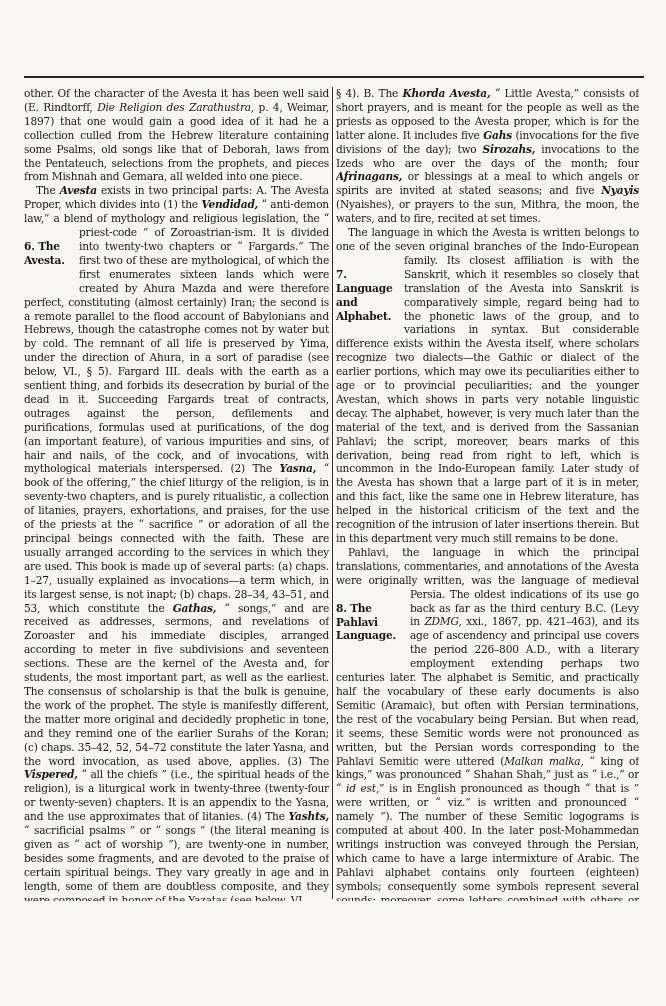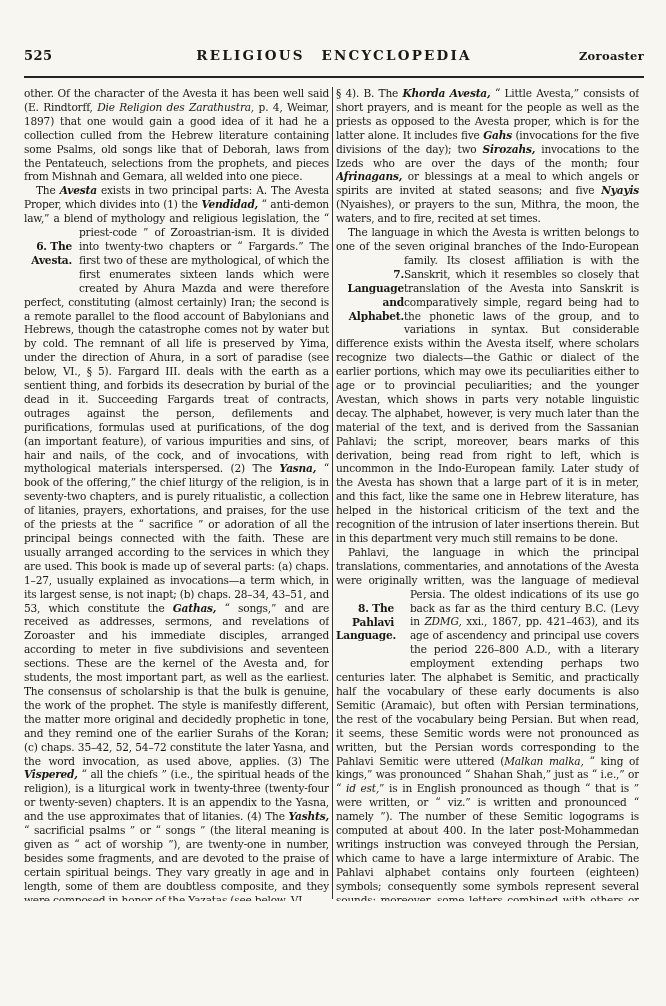--- a/index.html
+++ b/index.html
@@ -31,42 +31,37 @@
     margin:0;
     font-size:10.6px;
     line-height:13.9px;
     letter-spacing:-0.2px;
     text-align:justify;
   }
   .ind{text-indent:12px;}
   .cuthead{
     float:left;
     font-weight:bold;
-    text-align:right;
+    text-align:left;
     text-indent:0;
     box-sizing:border-box;
     font-size:10.6px;
     line-height:13.9px;
   }
   .ch6{width:48px;height:56px;padding-top:14px;margin-right:7px;}
   .ch7{width:68px;height:70px;padding-top:14px;}
   .ch8{width:58px;height:70px;padding-top:14px;margin-right:16px;}
   b{font-weight:bold;font-style:italic;}
   i{font-style:italic;}
 </style>
 </head>
 <body>
 
 <div class="page">
 
-  <header class="hdr">
-    <div class="pgnum">525</div>
-    <div class="jtitle">RELIGIOUS ENCYCLOPEDIA</div>
-    <div class="article">Zoroaster</div>
-  </header>
 
   <div class="rule"></div>
 
   <div class="cols">
 
     <div class="col colL">
       <p class="para"><span>other. Of the character of the Avesta it has been well said (E. Rindtorff, <i>Die Religion des Zarathustra,</i> p. 4, Weimar, 1897) that one would gain a good idea of it had he a collection culled from the Hebrew literature containing some Psalms, old songs like that of Deborah, laws from the Pentateuch, selections from the prophets, and pieces from Mishnah and Gemara, all welded into one piece.</span></p>
       <p class="para ind"><span>The <b>Avesta</b> exists in two principal parts: A. The Avesta Proper, which divides into (1) the <b>Vendidad,</b> “ anti-demon law,” a blend of mythology and religious legislation, the “ priest-code ” of Zoroastrian-</span><span class="cuthead ch6">6. The Avesta.</span><span>ism. It is divided into twenty-two chapters or “ Fargards.” The first two of these are mythological, of which the first enumerates sixteen lands which were created by Ahura Mazda and were therefore perfect, constituting (almost certainly) Iran; the second is a remote parallel to the flood account of Babylonians and Hebrews, though the catastrophe comes not by water but by cold. The remnant of all life is preserved by Yima, under the direction of Ahura, in a sort of paradise (see below, VI., § 5). Fargard III. deals with the earth as a sentient thing, and forbids its desecration by burial of the dead in it. Succeeding Fargards treat of contracts, outrages against the person, defilements and purifications, formulas used at purifications, of the dog (an important feature), of various impurities and sins, of hair and nails, of the cock, and of invocations, with mythological materials interspersed. (2) The <b>Yasna,</b> “ book of the offering,” the chief liturgy of the religion, is in seventy-two chapters, and is purely ritualistic, a collection of litanies, prayers, exhortations, and praises, for the use of the priests at the “ sacrifice ” or adoration of all the principal beings connected with the faith. These are usually arranged according to the services in which they are used. This book is made up of several parts: (a) chaps. 1–27, usually explained as invocations—a term which, in its largest sense, is not inapt; (b) chaps. 28–34, 43–51, and 53, which constitute the <b>Gathas,</b> “ songs,” and are received as addresses, sermons, and revelations of Zoroaster and his immediate disciples, arranged according to meter in five subdivisions and seventeen sections. These are the kernel of the Avesta and, for students, the most important part, as well as the earliest. The consensus of scholarship is that the bulk is genuine, the work of the prophet. The style is manifestly different, the matter more original and decidedly prophetic in tone, and they remind one of the earlier Surahs of the Koran; (c) chaps. 35–42, 52, 54–72 constitute the later Yasna, and the word invocation, as used above, applies. (3) The <b>Vispered,</b> “ all the chiefs ” (i.e., the spiritual heads of the religion), is a liturgical work in twenty-three (twenty-four or twenty-seven) chapters. It is an appendix to the Yasna, and the use approximates that of litanies. (4) The <b>Yashts,</b> “ sacrificial psalms ” or “ songs ” (the literal meaning is given as “ act of worship ”), are twenty-one in number, besides some fragments, and are devoted to the praise of certain spiritual beings. They vary greatly in age and in length, some of them are doubtless composite, and they were composed in honor of the Yazatas (see below, VI.,</span></p>
     </div>
 

